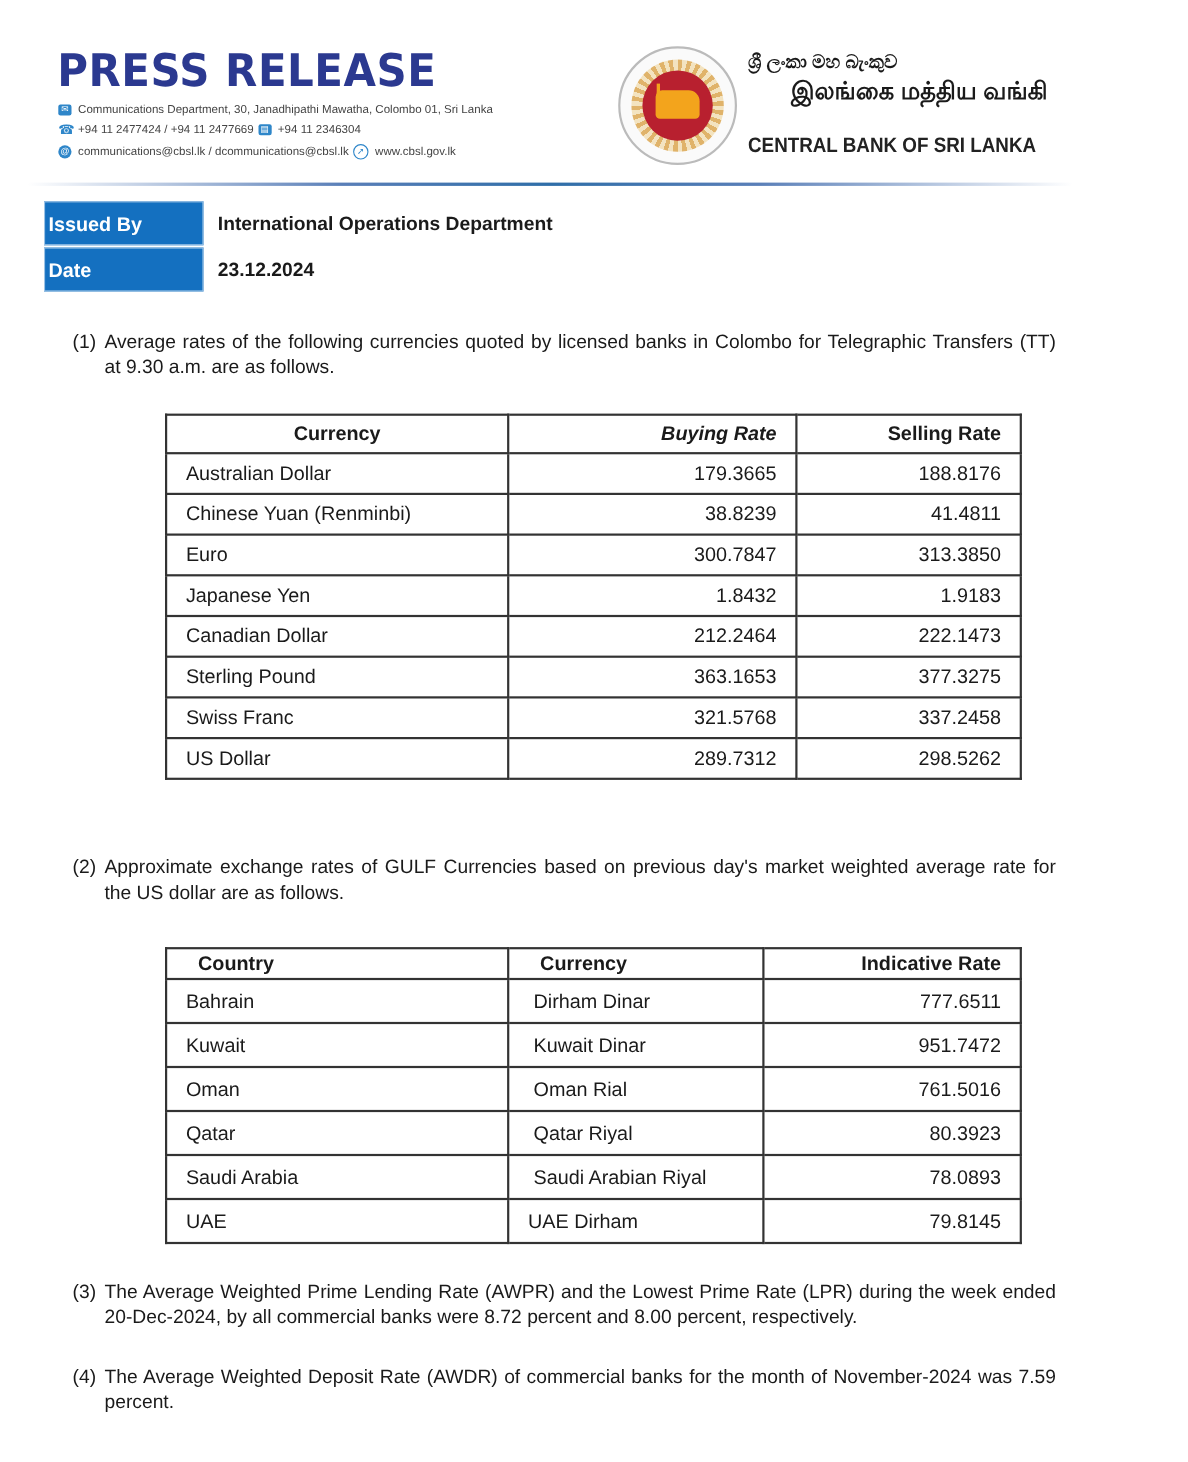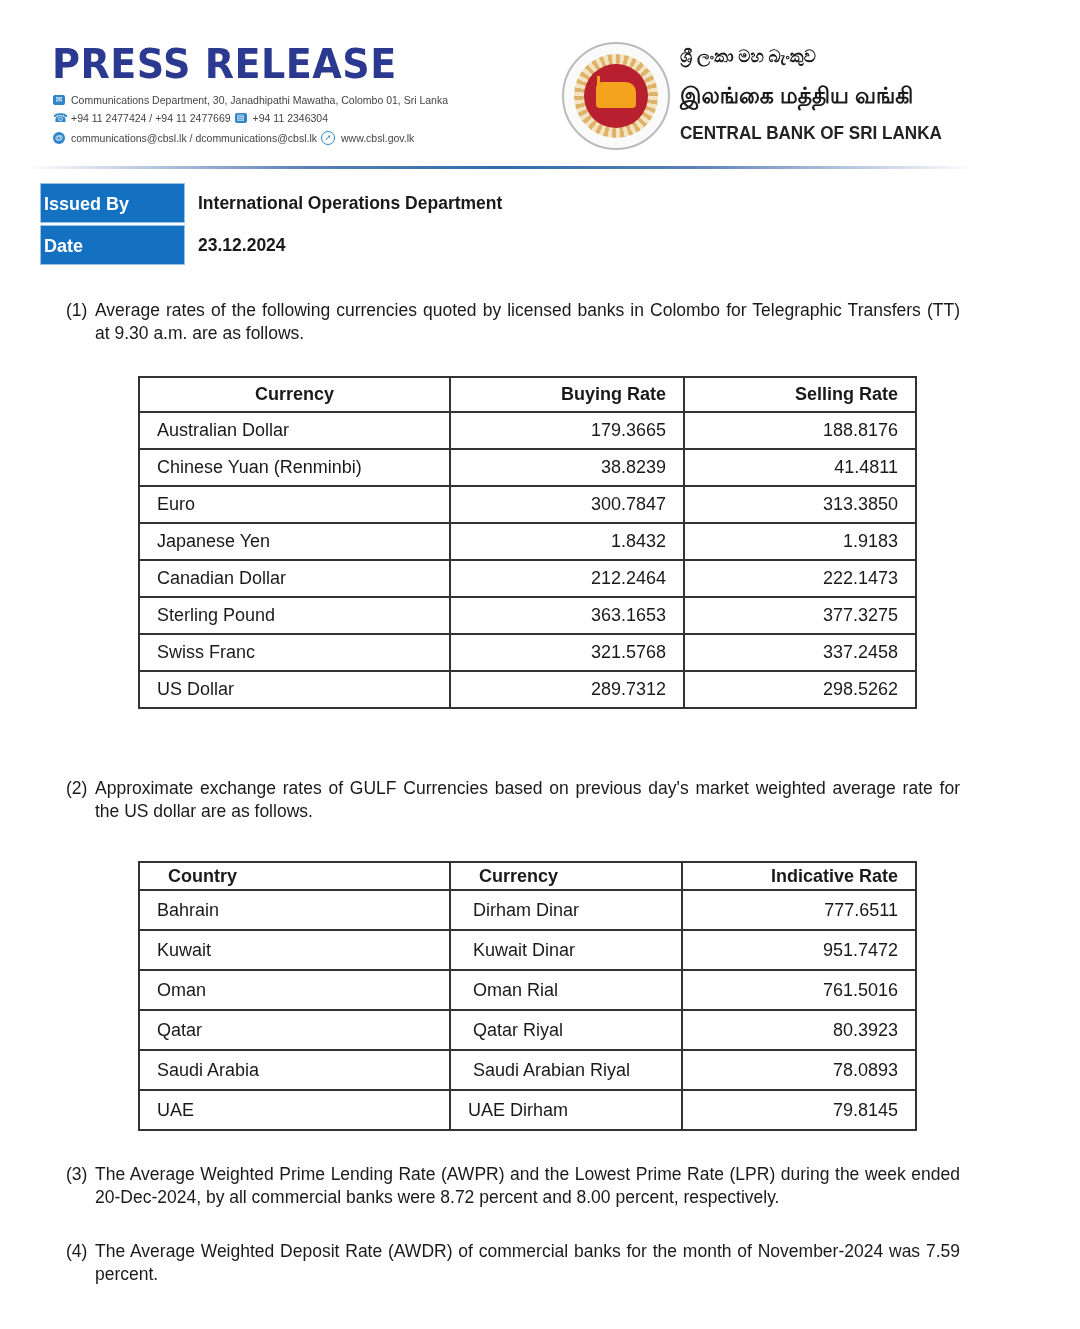--- a/index.html
+++ b/index.html
@@ -14,35 +14,35 @@
   .contact-line .gap { display: inline-block; width: 4px; }
 
   .seal { position: absolute; left: 562px; top: 42px; width: 108px; height: 108px; border-radius: 50%; border: 2px solid #bbb; background: #fafafa; box-sizing: border-box; }
   .seal .ring { position: absolute; left: 10px; top: 10px; width: 84px; height: 84px; border-radius: 50%; background: repeating-conic-gradient(#e0b36a 0deg 6deg, #f3e3c0 6deg 12deg); }
   .seal .core { position: absolute; left: 20px; top: 20px; width: 64px; height: 64px; border-radius: 50%; background: #b8202f; }
   .seal .lion { position: absolute; left: 32px; top: 38px; width: 40px; height: 26px; background: #f3a41c; border-radius: 6px 10px 4px 4px; }
   .seal .sword { position: absolute; left: 33px; top: 32px; width: 3px; height: 20px; background: #f3a41c; }
 
   .bank-name { position: absolute; left: 680px; }
   .bank-si { top: 47px; font-size: 17px; font-weight: bold; color: #1a1a1a; }
-  .bank-ta { top: 83px; font-size: 22px; font-weight: bold; color: #1a1a1a; }
+  .bank-ta { top: 70px; font-size: 22px; font-weight: bold; color: #1a1a1a; margin-left: 39px; }
   .bank-en { top: 122px; font-size: 19px; font-weight: bold; color: #222; transform: scaleX(0.9); transform-origin: left; }
 
   .divider { position: absolute; left: 25px; top: 166px; width: 950px; height: 3px; background: linear-gradient(90deg, rgba(43,57,144,0) 0%, #5a7fb8 30%, #2f6ea8 50%, #5a7fb8 70%, rgba(43,57,144,0) 100%); }
 
   .meta { position: absolute; left: 40px; top: 183px; }
   .meta-row { display: flex; align-items: center; height: 40px; margin-bottom: 2px; }
   .meta-label { width: 145px; height: 40px; background: #1470c0; color: #fff; font-weight: bold; font-size: 18px; line-height: 40px; padding-left: 3px; border: 1px solid #9cc3e6; box-sizing: border-box; }
   .meta-value { padding-left: 13px; font-weight: bold; font-size: 17.5px; color: #1a1a1a; }
 
   .para { position: absolute; left: 66px; width: 894px; font-size: 17.5px; line-height: 23px; color: #1a1a1a; }
   .para .num { position: absolute; left: 0; top: 0; }
   .para .txt { display: block; padding-left: 29px; text-align: justify; text-align-last: left; }
 
-  table.rates { position: absolute; left: 138px; border-collapse: collapse; font-size: 18px; color: #1a1a1a; }
+  table.rates { position: absolute; left: 150px; border-collapse: collapse; font-size: 18px; color: #1a1a1a; }
   table.rates td, table.rates th { border: 2px solid #333; padding: 0 17px; height: 33px; box-sizing: border-box; }
   table.rates th { font-weight: bold; }
   table.rates .right { text-align: right; }
   table.rates .left { text-align: left; }
   table.rates .center { text-align: center; }
   #tt-table { top: 376px; width: 779px; }
   #tt-table th { height: 35px; }
   #tt-table td { height: 37px; }
   #gulf-table { top: 861px; width: 779px; }
   #gulf-table th { height: 28px; padding-left: 28px; }
@@ -100,21 +100,21 @@
 
 <div class="para" style="top:299px;">
   <span class="num">(1)</span>
   <span class="txt">Average rates of the following currencies quoted by licensed banks in Colombo for Telegraphic Transfers (TT) at 9.30 a.m. are as follows.</span>
 </div>
 
 <table class="rates" id="tt-table">
   <thead>
     <tr>
       <th class="center" style="width:311px;">Currency</th>
-      <th class="right" style="width:234px;">Buying Rate</th>
+      <th class="right" style="width:262px;font-style:italic;">Buying Rate</th>
       <th class="right">Selling Rate</th>
     </tr>
   </thead>
   <tbody id="tt-body">
       <tr>
         <td class="left">Australian Dollar</td>
         <td class="right">179.3665</td>
         <td class="right">188.8176</td>
       </tr>
       <tr>

